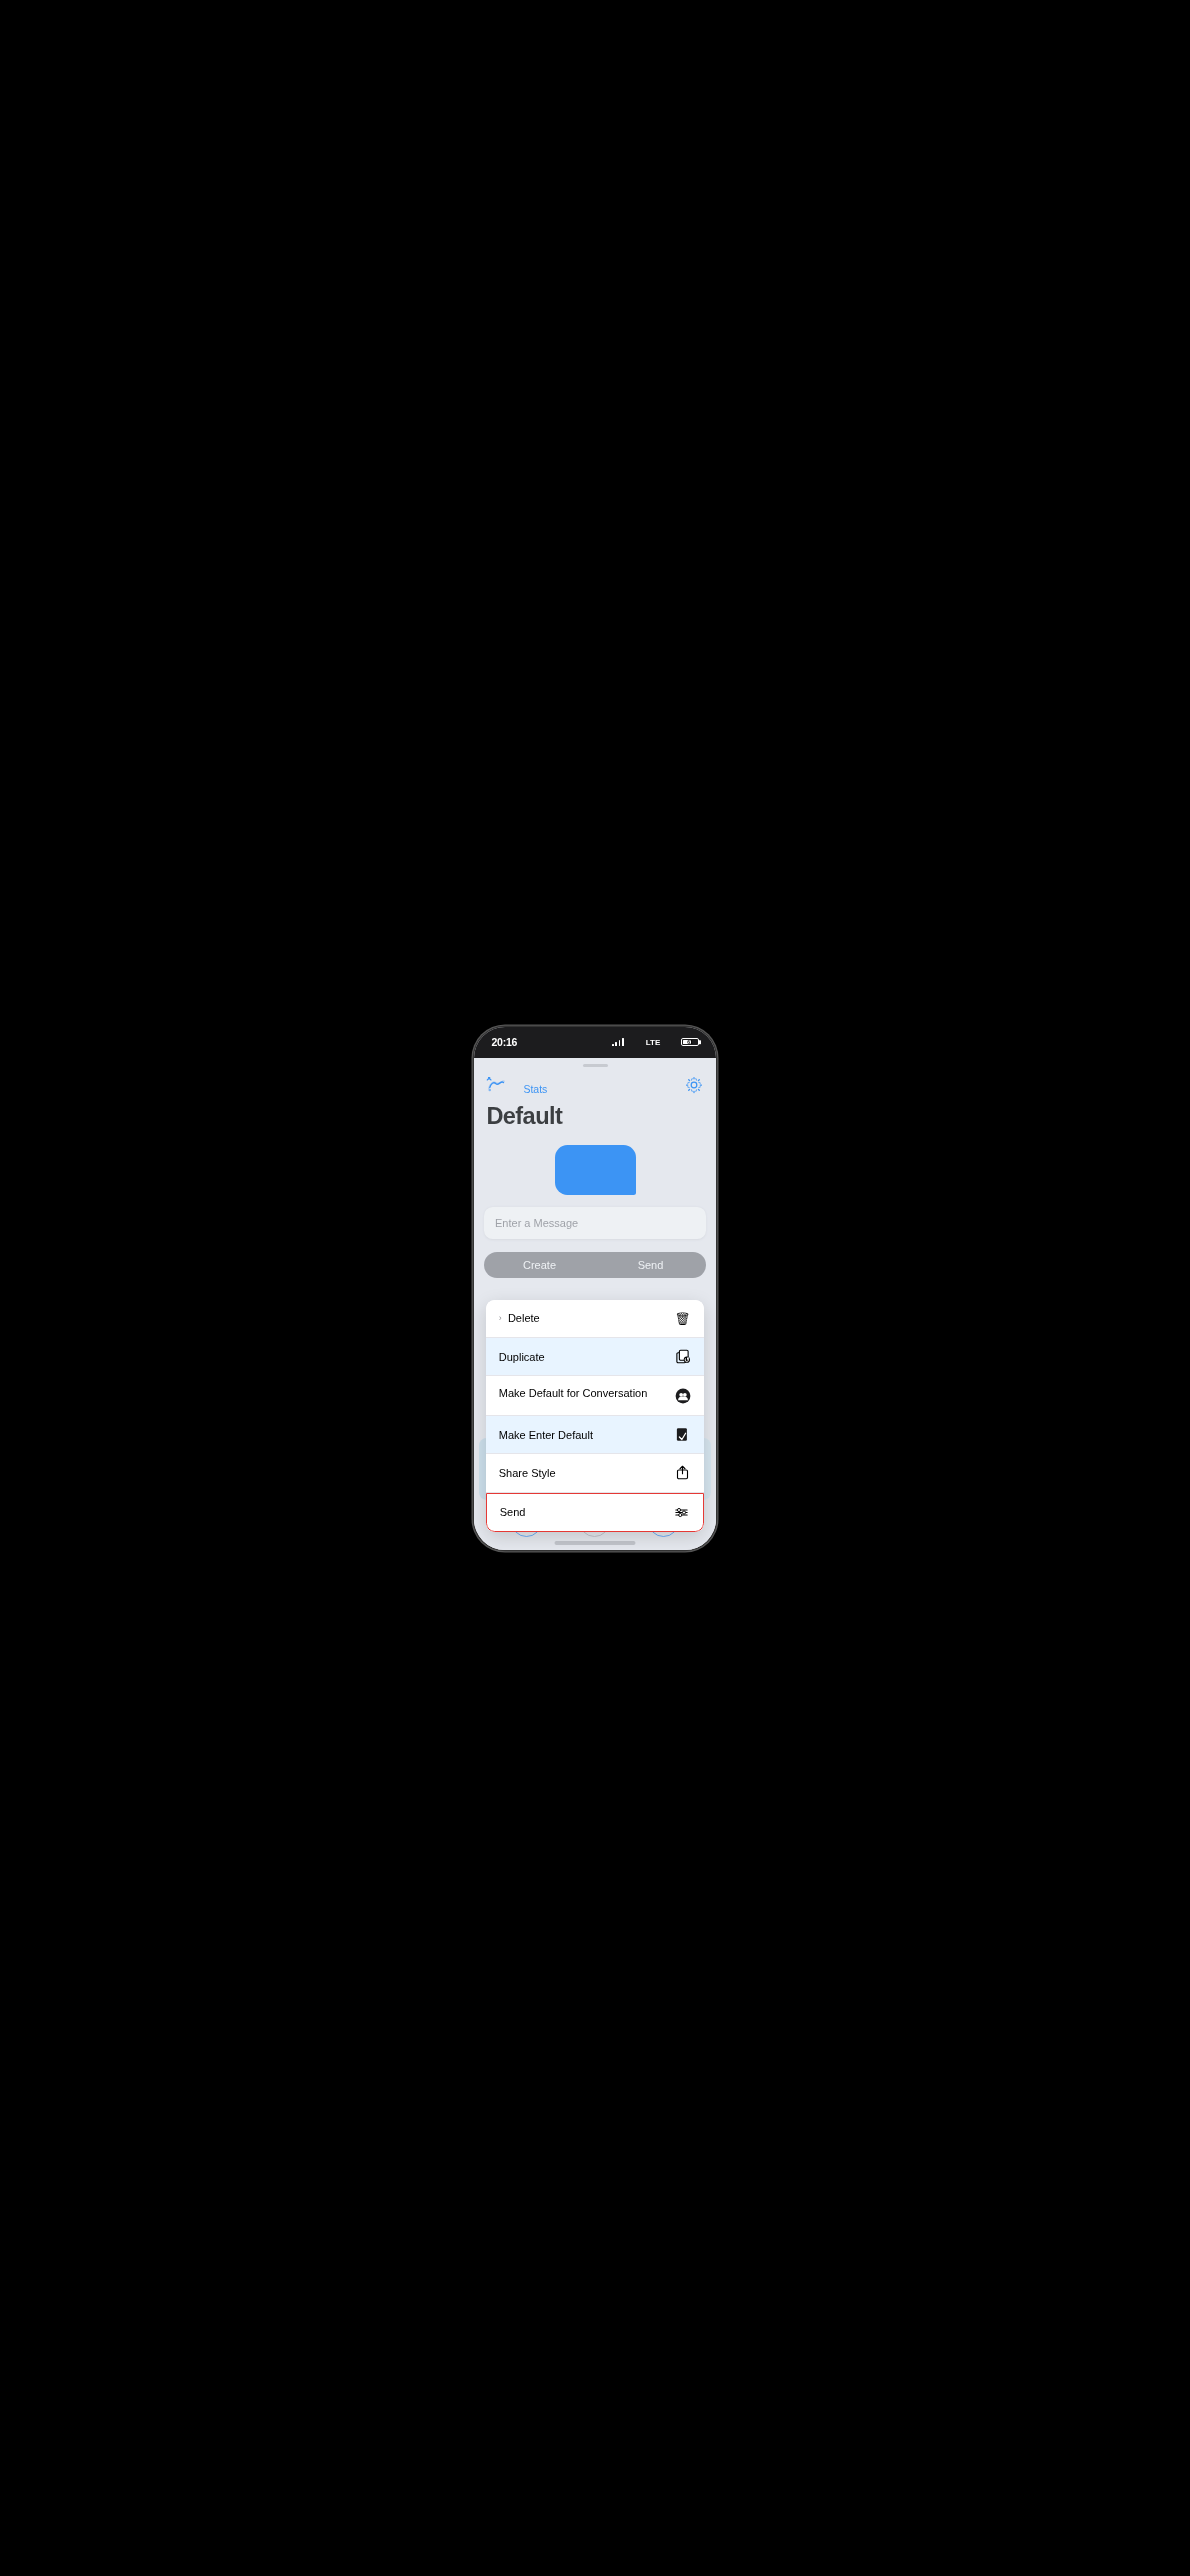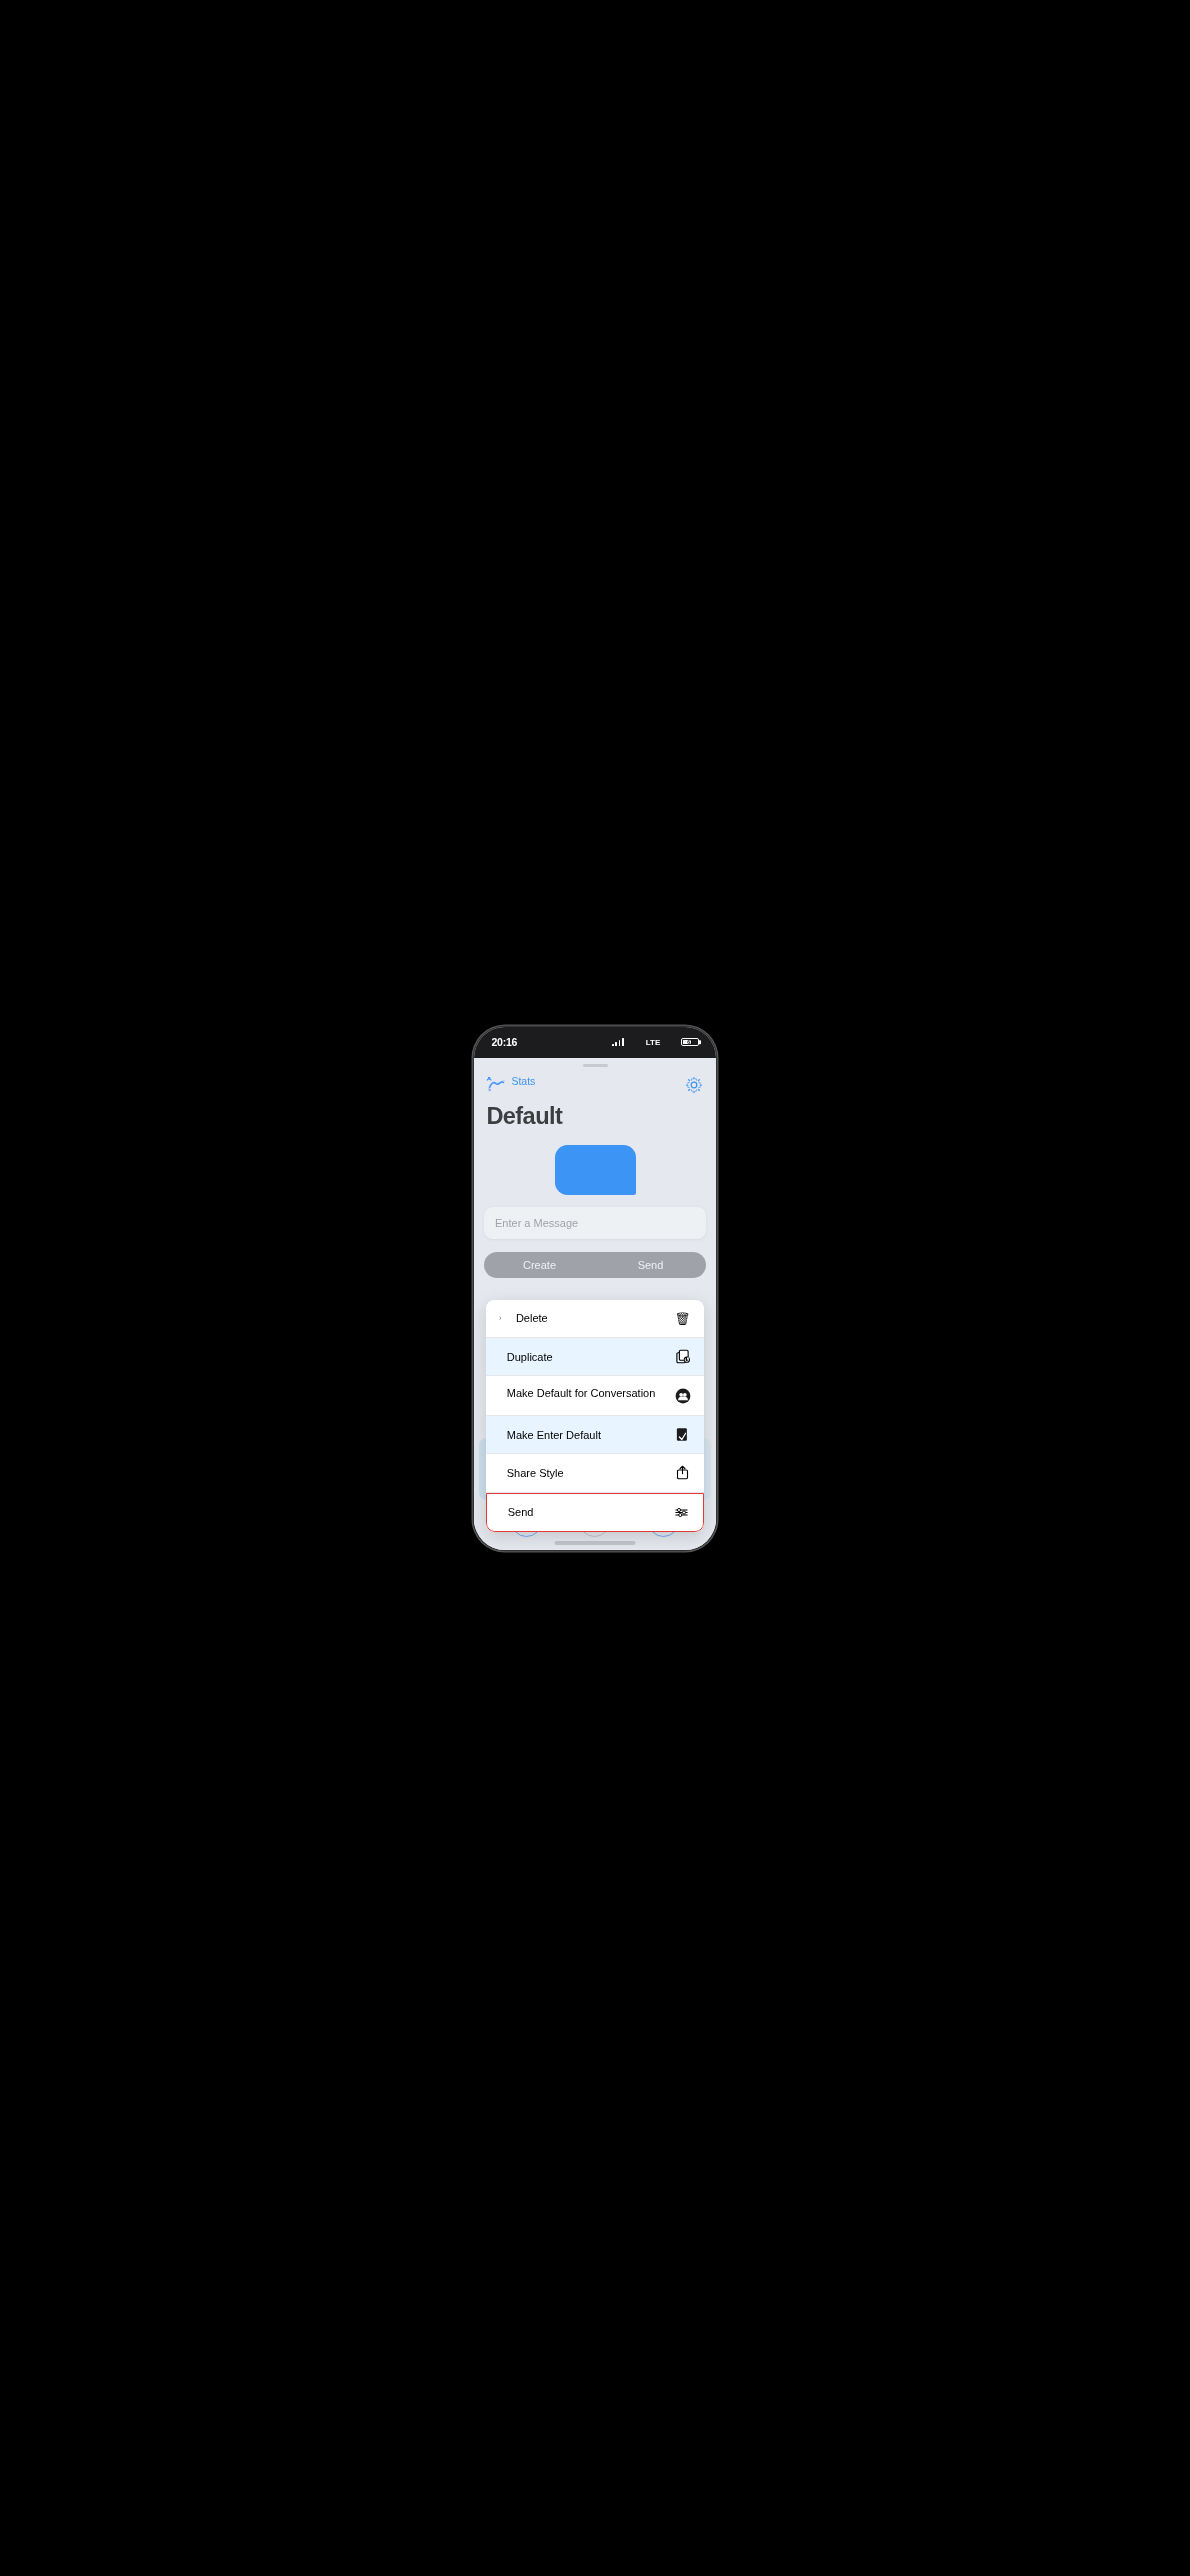--- a/index.html
+++ b/index.html
@@ -137,22 +137,22 @@
     
     .header {
       display: flex;
       align-items: center;
       justify-content: space-between;
       padding: 8.7px 12.4px 5px;
     }
 
     .stats-button {
       display: flex;
-      align-items: flex-start;
-      gap: 5px;
+      align-items: flex-end;
+      gap: 17px;
       cursor: pointer;
     }
 
     .stats-icon {
       width: 20px;
       height: 20px;
       color: #007aff;
     }
 
     .stats-label {
@@ -281,21 +281,20 @@
 
     .menu-chevron {
       color: #8e8e93;
       font-size: 8.7px;
     }
 
     .menu-item-label {
       font-size: 11px;
       color: #000;
       font-weight: 400;
-      margin-left: 8px;
     }
 
     .menu-item-icon {
       width: 17.4px;
       height: 17.4px;
       display: flex;
       align-items: center;
       justify-content: center;
       font-size: 12.4px;
     }

